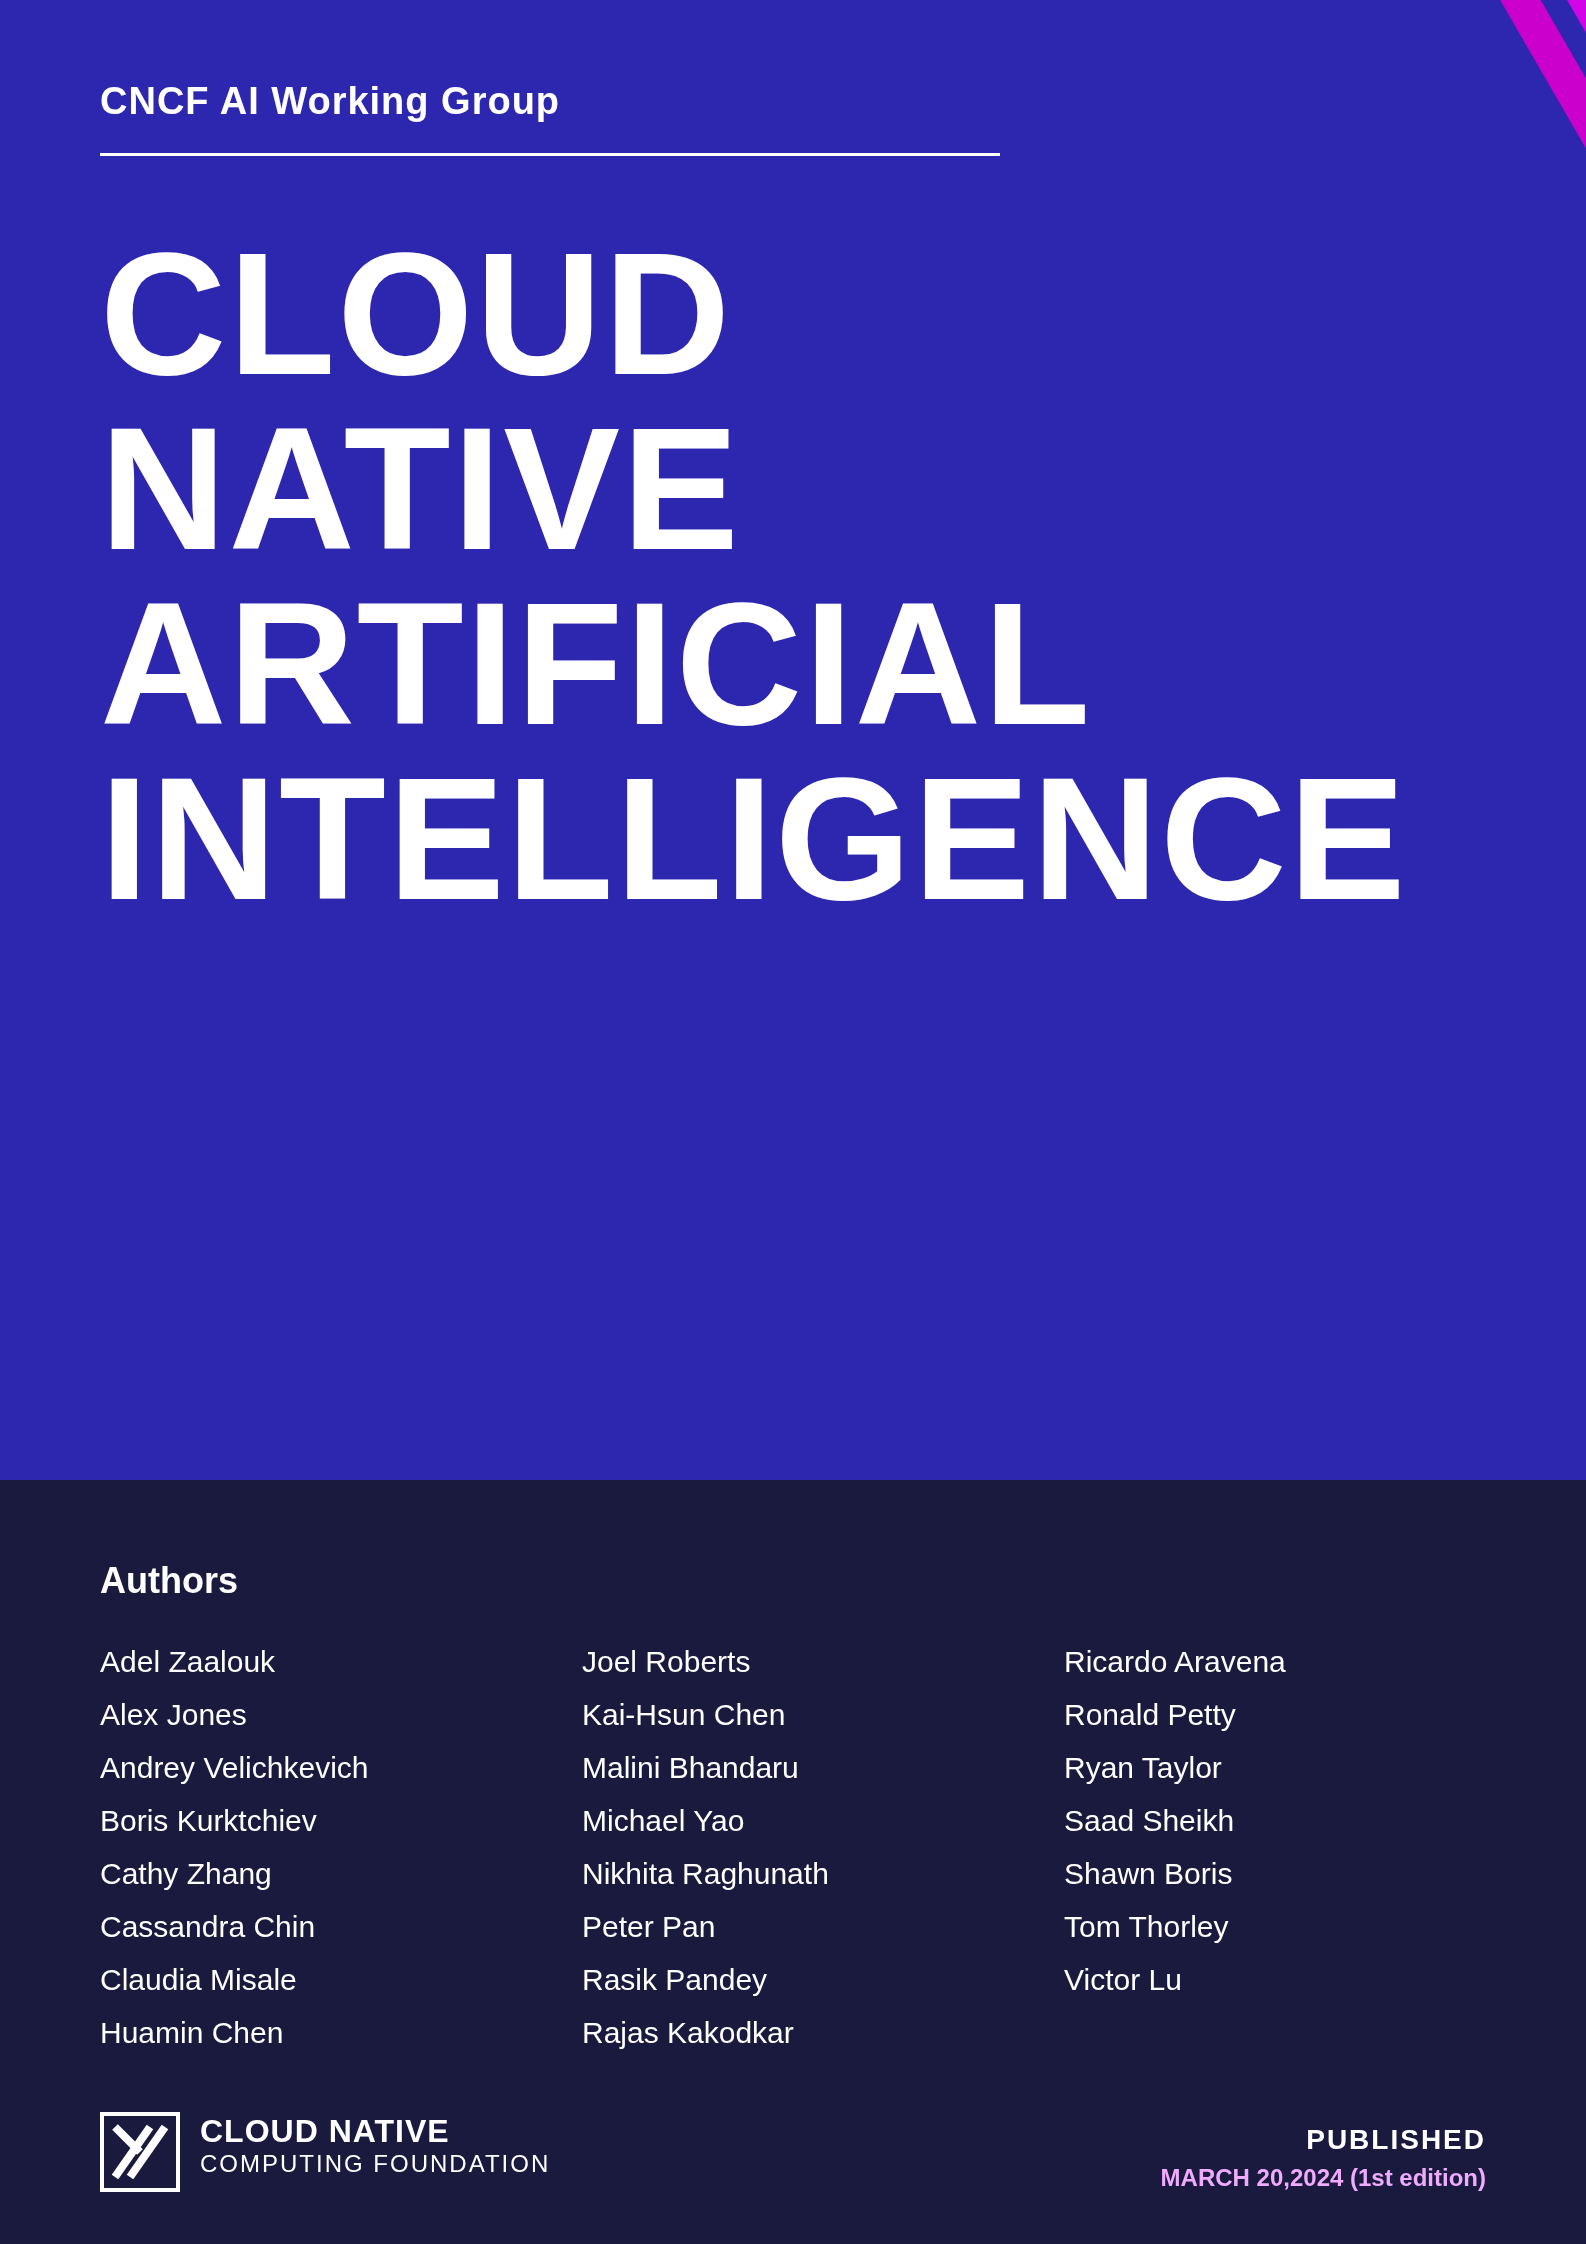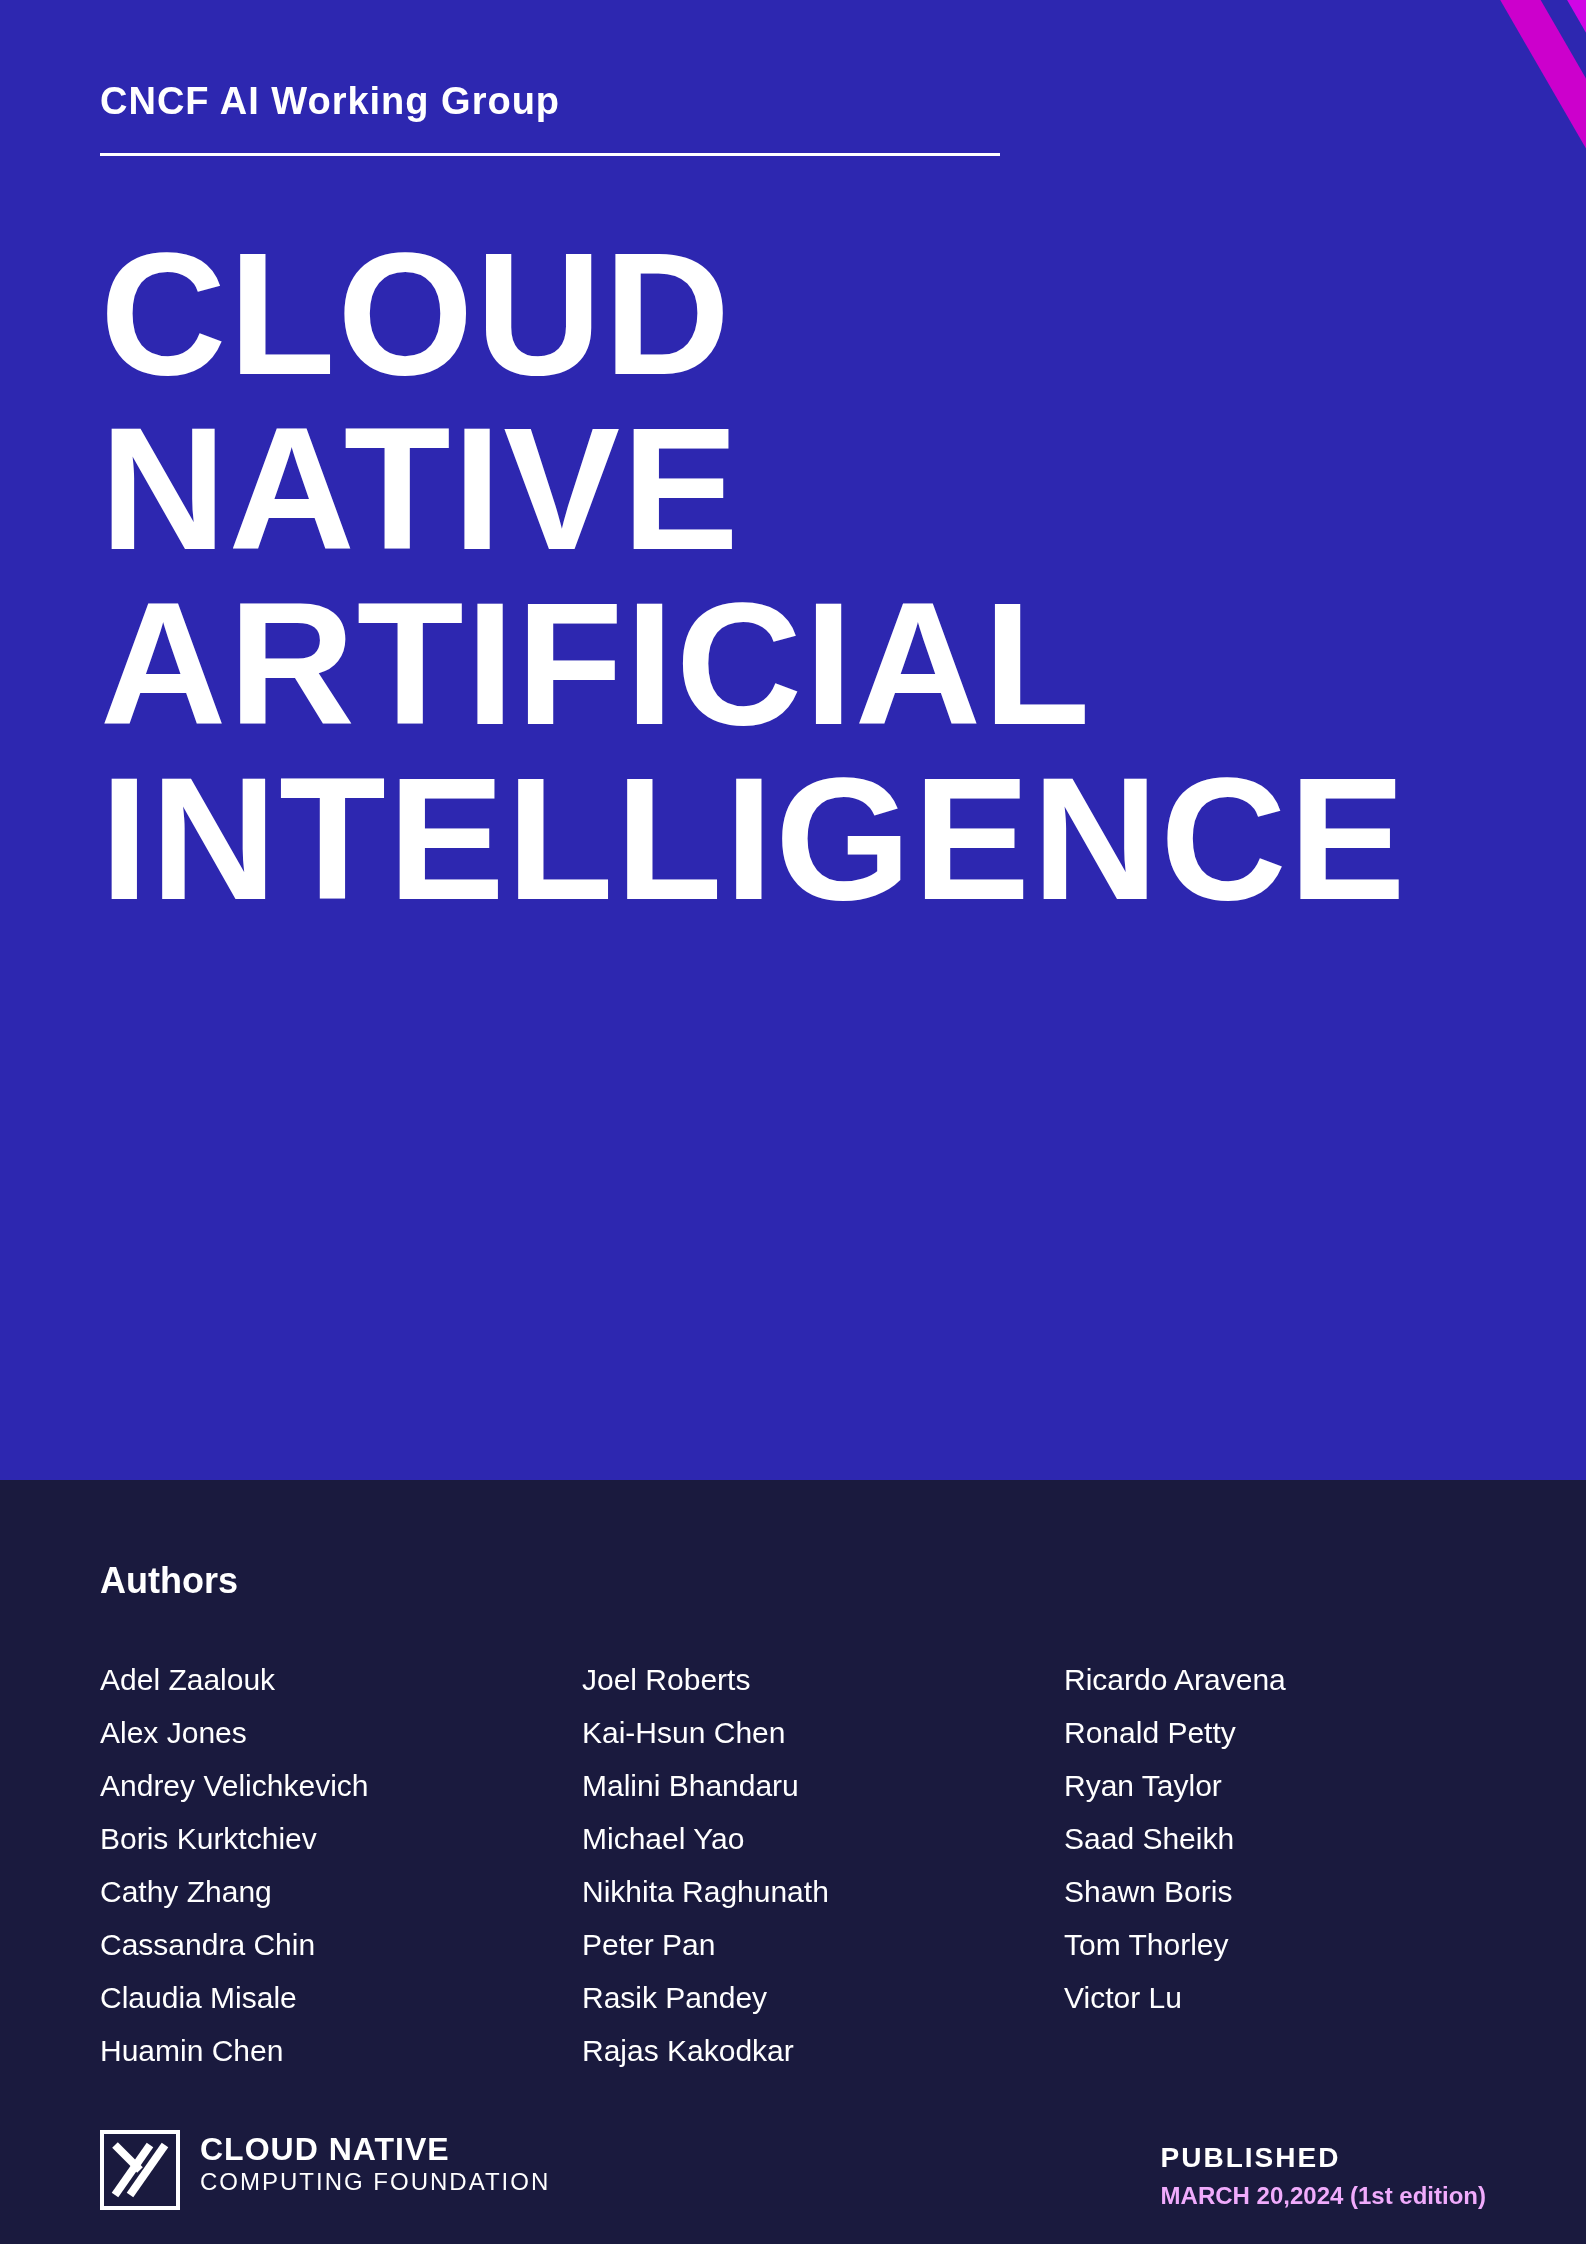--- a/index.html
+++ b/index.html
@@ -99,21 +99,20 @@
       flex: 1;
       padding: 80px 100px 70px 100px;
       display: flex;
       flex-direction: column;
       justify-content: space-between;
     }
 
     .authors-section {
       display: flex;
       flex-direction: column;
-      gap: 18px;
     }
 
     .authors-heading {
       color: white;
       font-size: 36px;
       font-weight: 700;
       margin-bottom: 40px;
     }
 
     .authors-grid {
@@ -180,21 +179,21 @@
 
     .cncf-logo-line2 {
       color: white;
       font-size: 24px;
       font-weight: 400;
       letter-spacing: 2px;
       line-height: 1.2;
     }
 
     .published-section {
-      text-align: left;
+      text-align: right;
     }
 
     .published-label {
       color: white;
       font-size: 28px;
       font-weight: 700;
       letter-spacing: 2px;
       margin-bottom: 8px;
     }
 

